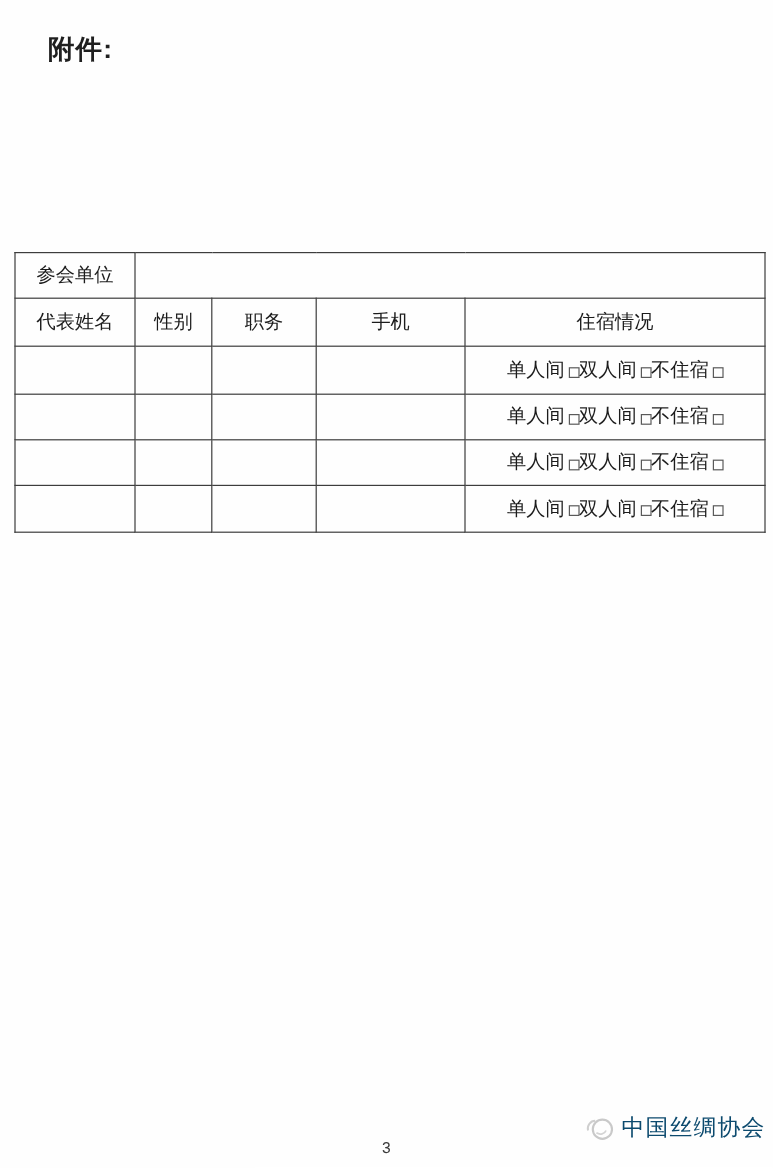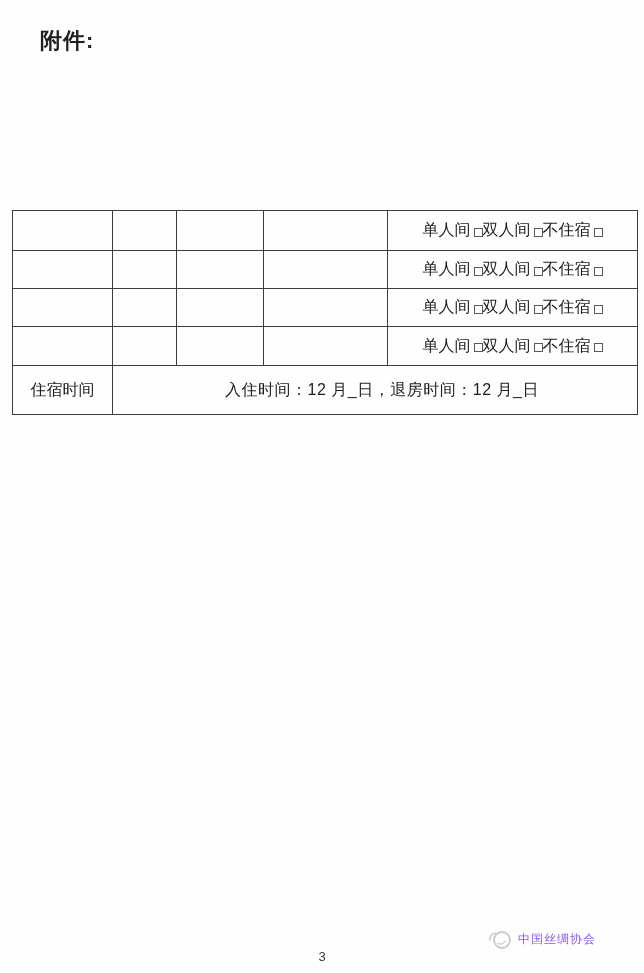--- a/index.html
+++ b/index.html
@@ -86,22 +86,22 @@
     margin-left: 3px;
     margin-top: 3px;
   }
   .footer-watermark {
     position: absolute;
     left: 487px;
     top: 927px;
     display: flex;
     align-items: center;
     gap: 5px;
-    color: #8b5cf6;
-    font-size: 12px;
+    color: #0c4a6e;
+    font-size: 19px;
     letter-spacing: 1px;
     white-space: nowrap;
     justify-content: space-between;
   }
   .page-number {
     position: absolute;
     left: 0;
     right: 0;
     top: 949px;
     text-align: center;
@@ -120,20 +120,31 @@
 
   <table class="lodging-table">
     <colgroup>
       <col style="width:100px">
       <col style="width:64px">
       <col style="width:87px">
       <col style="width:124px">
       <col style="width:250px">
     </colgroup>
     <tbody>
+      <tr class="r-unit">
+        <td>参会单位</td>
+        <td colspan="4"></td>
+      </tr>
+      <tr class="r-head">
+        <td>代表姓名</td>
+        <td>性别</td>
+        <td>职务</td>
+        <td>手机</td>
+        <td>住宿情况</td>
+      </tr>
 
       <tr class="r-d1">
         <td></td>
         <td></td>
         <td></td>
         <td></td>
         <td>
           <span class="lodging-opts">
             <span class="lodging-opt">
                 <span>单人间</span>
@@ -213,24 +224,20 @@
                 <span class="checkbox-square"></span>
               </span>
             <span class="lodging-opt">
                 <span>不住宿</span>
                 <span class="checkbox-square"></span>
               </span>
           </span>
         </td>
       </tr>
 
-      <tr class="r-time">
-        <td>住宿时间</td>
-        <td colspan="4" class="time-value">入住时间：12 月_日，退房时间：12 月_日</td>
-      </tr>
     </tbody>
   </table>
 
   <div class="footer-watermark">
     <span style="display:inline-flex;">
       <svg width="26" height="24" viewBox="0 0 26 24" fill="none" xmlns="http://www.w3.org/2000/svg">
         <circle cx="15" cy="13" r="8" stroke="#c9c9c9" stroke-width="1.8" fill="none"></circle>
         <path d="M3 14 C 2 10, 5 6, 9 6" stroke="#cfcfcf" stroke-width="1.6" fill="none"></path>
         <path d="M10 16 C 13 18, 17 17, 18 14" stroke="#d4d4d4" stroke-width="1.4" fill="none"></path>
       </svg>

